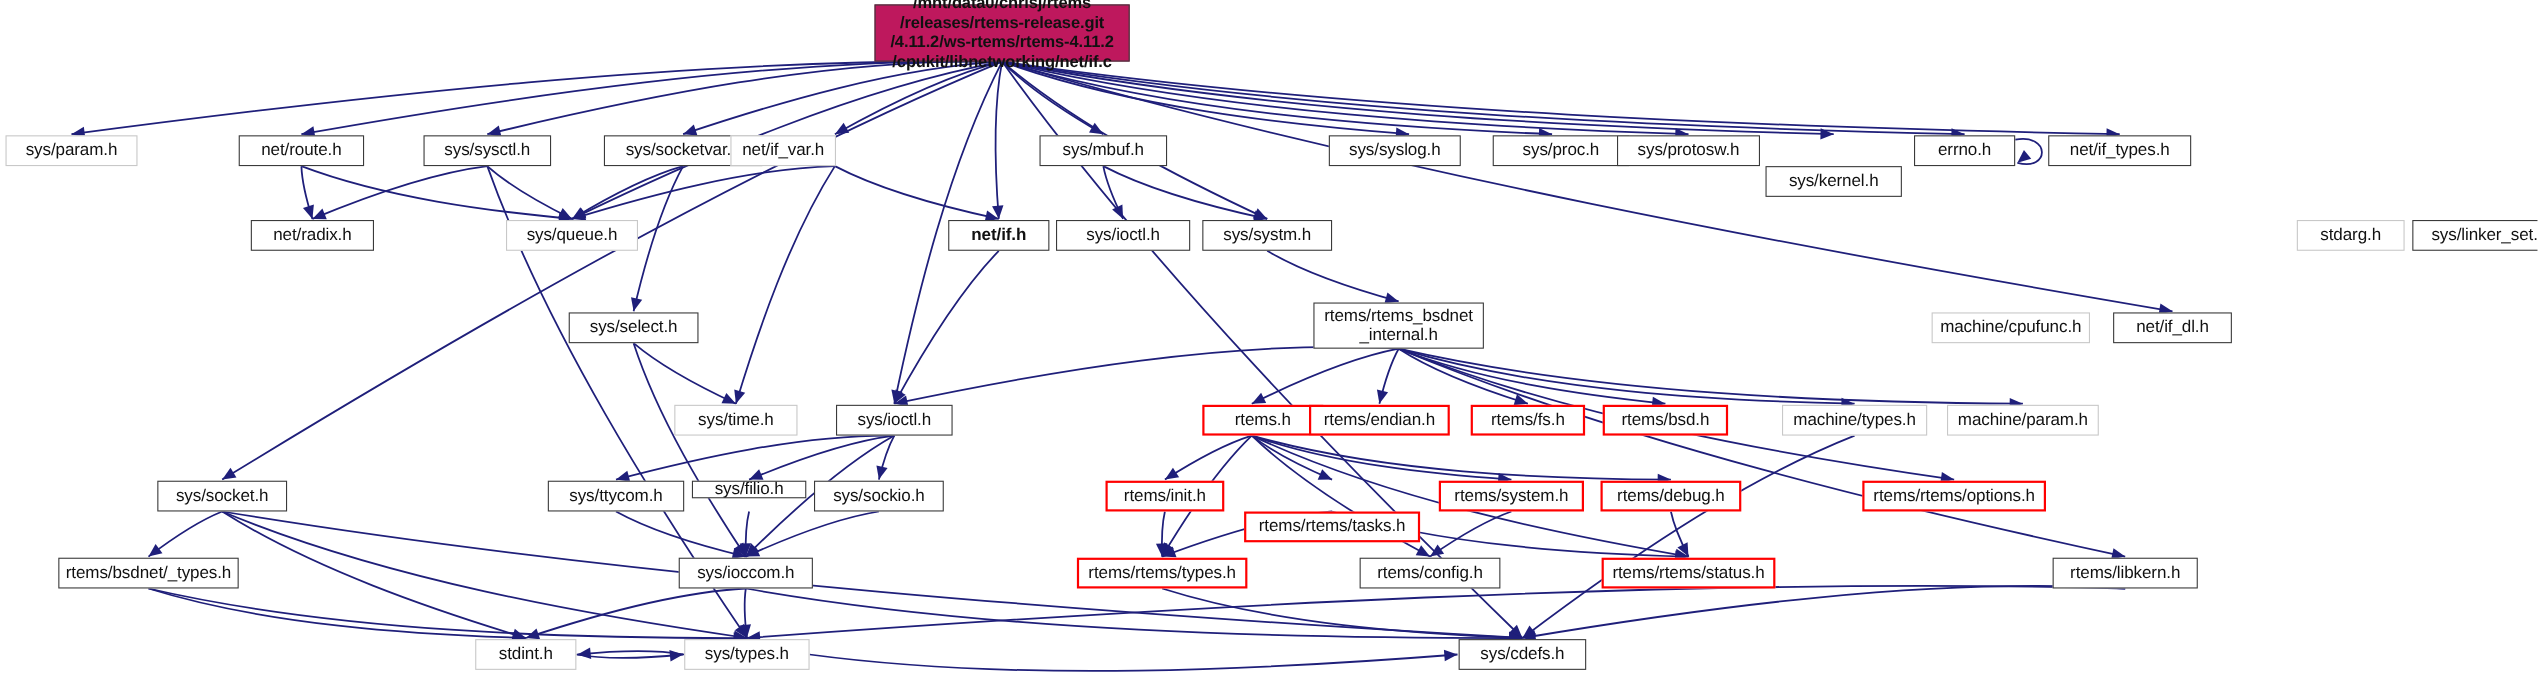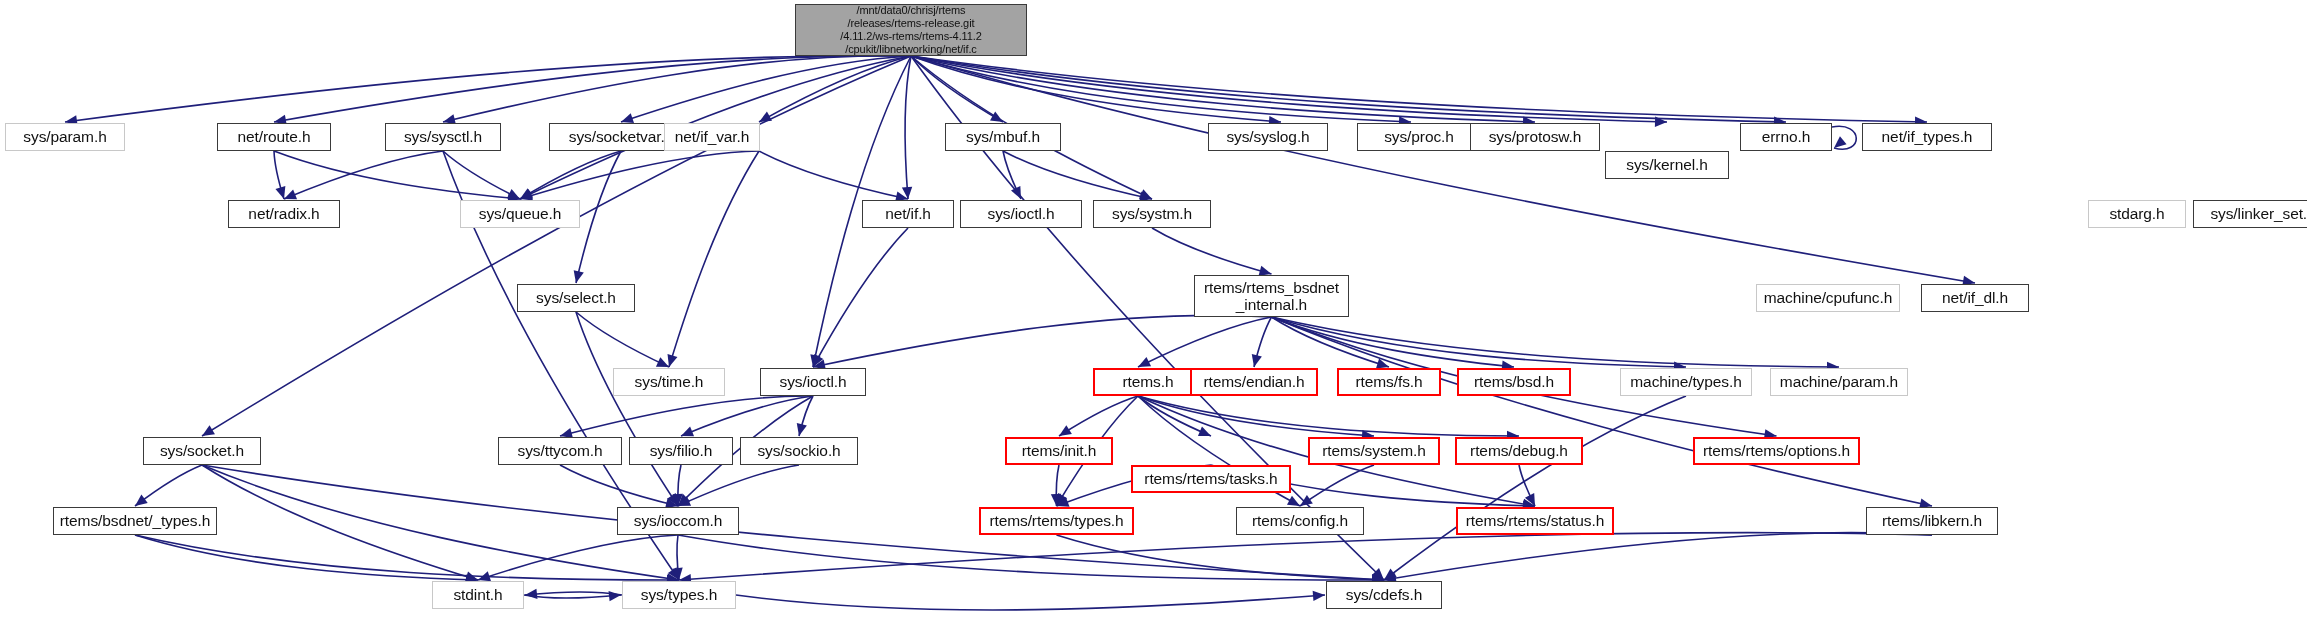--- a/index.html
+++ b/index.html
@@ -49,23 +49,24 @@
     border: 1.5px solid #3a3a3a;
   }
   .node-box.gray {
     border: 1.5px solid #c8c8c8;
   }
   .node-box.red {
     border: 2px solid #ff0000;
   }
   .node-box.root {
     border: 1.5px solid #3a3a3a;
-    background: #a3a3a3;
-    font-size: 11px;
+    background: #be185d;
+    font-size: 15px;
     line-height: 1.2;
+    font-weight: bold;
   }
 </style>
 </head>
 <body>
 
 <div id="graph-root">
   <svg class="graph-canvas" viewBox="0 0 2307 619" preserveAspectRatio="none" id="edge-layer">
       <path d="M911,56 C638.3122202144875,51.89664093115812 317.7266655715387,88.44180414426805 65,122" class="edge"></path>
       <polygon points="65,122 77.58006009180284,125.57520462164473 76.21111649391091,115.26569476783544" class="arrowhead"></polygon>
       <path d="M911,56 C704.5526079619923,51.954716239228816 463.6777861610867,88.47348158503388 274,122" class="edge"></path>
@@ -239,40 +240,40 @@
       <div class="node-box gray" style="left: 664px; top: 123px; width: 96px; height: 28px;">net/if_var.h</div>
       <div class="node-box black" style="left: 945px; top: 123px; width: 116px; height: 28px;">sys/mbuf.h</div>
       <div class="node-box black" style="left: 1208px; top: 123px; width: 120px; height: 28px;">sys/syslog.h</div>
       <div class="node-box black" style="left: 1357px; top: 123px; width: 124px; height: 28px;">sys/proc.h</div>
       <div class="node-box black" style="left: 1470px; top: 123px; width: 130px; height: 28px;">sys/protosw.h</div>
       <div class="node-box black" style="left: 1605px; top: 123px; width: 124px; height: 28px; margin-top: 28px;">sys/kernel.h</div>
       <div class="node-box black" style="left: 1740px; top: 123px; width: 92px; height: 28px;">errno.h</div>
       <div class="node-box black" style="left: 1862px; top: 123px; width: 130px; height: 28px;">net/if_types.h</div>
       <div class="node-box black" style="left: 228px; top: 200px; width: 112px; height: 28px;">net/radix.h</div>
       <div class="node-box gray" style="left: 460px; top: 200px; width: 120px; height: 28px;">sys/queue.h</div>
-      <div class="node-box black" style="left: 862px; top: 200px; width: 92px; height: 28px;">net/if.h</div>
+      <div class="node-box black" style="left: 862px; top: 200px; width: 92px; height: 28px; font-weight: bold;">net/if.h</div>
       <div class="node-box black" style="left: 960px; top: 200px; width: 122px; height: 28px;">sys/ioctl.h</div>
       <div class="node-box black" style="left: 1093px; top: 200px; width: 118px; height: 28px;">sys/systm.h</div>
       <div class="node-box gray" style="left: 2088px; top: 200px; width: 98px; height: 28px;">stdarg.h</div>
       <div class="node-box black" style="left: 2193px; top: 200px; width: 140px; height: 28px;">sys/linker_set.h</div>
       <div class="node-box black" style="left: 517px; top: 284px; width: 118px; height: 28px;">sys/select.h</div>
       <div class="node-box black" style="left: 1194px; top: 275px; width: 155px; height: 42px;">rtems/rtems_bsdnet
 _internal.h</div>
       <div class="node-box gray" style="left: 1756px; top: 284px; width: 144px; height: 28px;">machine/cpufunc.h</div>
       <div class="node-box black" style="left: 1921px; top: 284px; width: 108px; height: 28px;">net/if_dl.h</div>
       <div class="node-box gray" style="left: 613px; top: 368px; width: 112px; height: 28px;">sys/time.h</div>
       <div class="node-box black" style="left: 760px; top: 368px; width: 106px; height: 28px;">sys/ioctl.h</div>
       <div class="node-box red" style="left: 1093px; top: 368px; width: 110px; height: 28px;">rtems.h</div>
       <div class="node-box red" style="left: 1190px; top: 368px; width: 128px; height: 28px;">rtems/endian.h</div>
       <div class="node-box red" style="left: 1337px; top: 368px; width: 104px; height: 28px;">rtems/fs.h</div>
       <div class="node-box red" style="left: 1457px; top: 368px; width: 114px; height: 28px;">rtems/bsd.h</div>
       <div class="node-box gray" style="left: 1620px; top: 368px; width: 132px; height: 28px;">machine/types.h</div>
       <div class="node-box gray" style="left: 1770px; top: 368px; width: 138px; height: 28px;">machine/param.h</div>
       <div class="node-box black" style="left: 498px; top: 437px; width: 124px; height: 28px;">sys/ttycom.h</div>
-      <div class="node-box black" style="left: 629px; top: 437px; width: 104px; height: 28px;">sys/filio.h</div>
+      <div class="node-box black" style="left: 629px; top: 437px; width: 104px; height: 16px;">sys/filio.h</div>
       <div class="node-box black" style="left: 740px; top: 437px; width: 118px; height: 28px;">sys/sockio.h</div>
       <div class="node-box red" style="left: 1005px; top: 437px; width: 108px; height: 28px;">rtems/init.h</div>
       <div class="node-box red" style="left: 1131px; top: 437px; width: 160px; height: 28px; margin-top: 28px;">rtems/rtems/tasks.h</div>
       <div class="node-box red" style="left: 1308px; top: 437px; width: 132px; height: 28px;">rtems/system.h</div>
       <div class="node-box red" style="left: 1455px; top: 437px; width: 128px; height: 28px;">rtems/debug.h</div>
       <div class="node-box red" style="left: 1693px; top: 437px; width: 167px; height: 28px;">rtems/rtems/options.h</div>
       <div class="node-box black" style="left: 143px; top: 437px; width: 118px; height: 28px;">sys/socket.h</div>
       <div class="node-box black" style="left: 53px; top: 507px; width: 164px; height: 28px;">rtems/bsdnet/_types.h</div>
       <div class="node-box black" style="left: 617px; top: 507px; width: 122px; height: 28px;">sys/ioccom.h</div>
       <div class="node-box red" style="left: 979px; top: 507px; width: 155px; height: 28px;">rtems/rtems/types.h</div>

